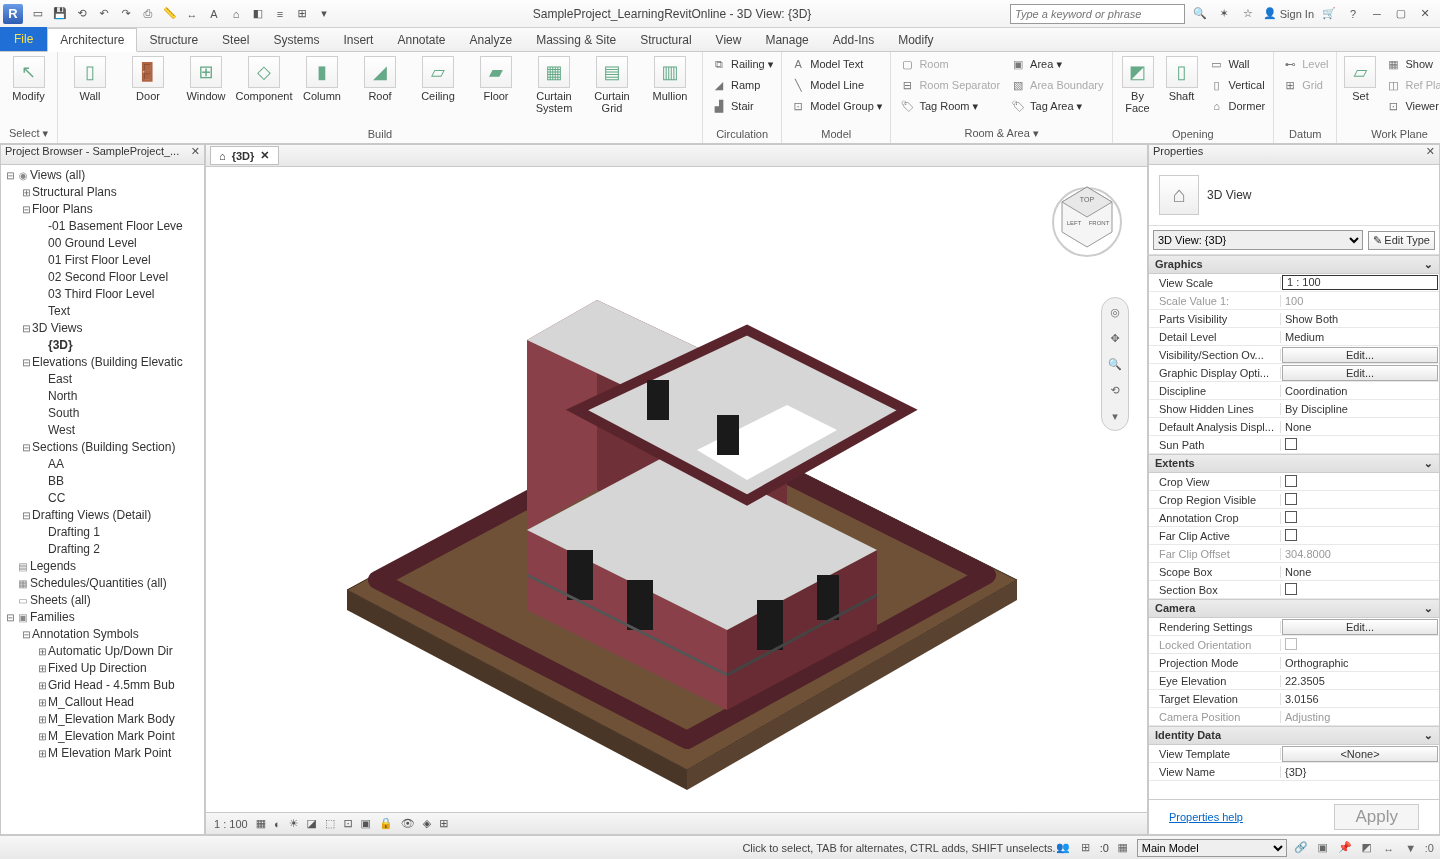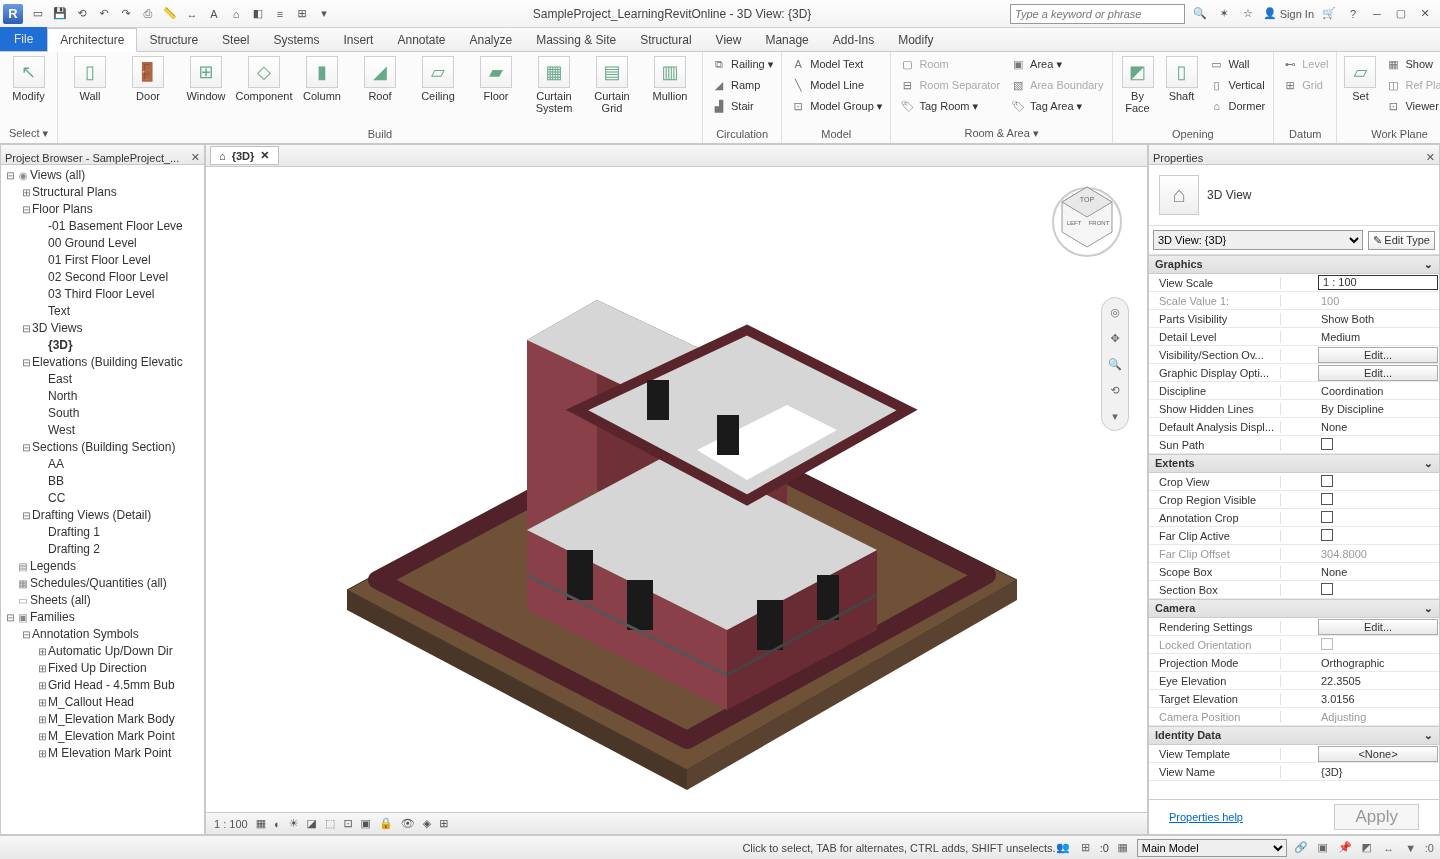--- a/index.html
+++ b/index.html
@@ -10,41 +10,41 @@
 .titlebar .logo { width: 20px; height: 20px; margin: 0 3px; background: linear-gradient(#6a9be8,#2d5db1); border-radius: 2px; display: flex; align-items: center; justify-content: center; color: #fff; font-weight: bold; font-size: 13px; }
 .qat { display: flex; align-items: center; gap: 2px; margin-left: 2px; }
 .qat-btn { width: 20px; height: 20px; display: flex; align-items: center; justify-content: center; color: #555; cursor: pointer; }
 .title-text { flex: 1; text-align: center; font-size: 12px; color: #444; }
 .search-box { width: 175px; height: 20px; border: 1px solid #999; background: #fff; font-style: italic; color: #888; padding: 0 4px; font-size: 11px; }
 .title-right { display: flex; align-items: center; gap: 6px; margin: 0 6px; }
 .title-right .ic { width: 18px; height: 18px; display:flex; align-items:center; justify-content:center; color:#555; cursor:pointer; }
 
 
 .menutabs { height: 24px; background: linear-gradient(#fbfbfb,#efefef); display: flex; align-items: flex-end; border-bottom: 1px solid #c9c9c9; }
-.file-tab { background: #1f6fd6; color: #e5e5e5; padding: 4px 14px; font-size: 12px; height: 24px; display:flex; align-items:center; }
+.file-tab { background: #1f6fd6; color: #fde047; padding: 4px 14px; font-size: 12px; height: 24px; display:flex; align-items:center; }
 .mtab { padding: 4px 12px; font-size: 12px; color: #444; cursor: pointer; }
 .mtab.active { background: #fff; border: 1px solid #c9c9c9; border-bottom: 1px solid #fff; margin-bottom: -1px; }
 
 
 .ribbon { height: 92px; background: #fbfbfb; display: flex; border-bottom: 1px solid #c9c9c9; }
 .rgroup { border-right: 1px solid #e0e0e0; padding: 2px 4px 0 4px; display: flex; flex-direction: column; }
 .rgroup-body { flex: 1; display: flex; align-items: flex-start; gap: 2px; }
 .rgroup-label { text-align: center; font-size: 11px; color: #555; padding: 2px 0 3px 0; }
 .rbtn-lg { width: 56px; display: flex; flex-direction: column; align-items: center; padding: 2px 0; cursor: pointer; }
 .rbtn-lg .ric { width: 32px; height: 32px; border: 1px solid #cfcfcf; background: linear-gradient(#fff,#f2f2f2); margin-bottom: 2px; display:flex; align-items:center; justify-content:center; color:#6a8; font-size:18px;}
 .rbtn-lg .rlbl { font-size: 11px; text-align: center; line-height: 12px; min-height: 24px; }
 .rcol { display: flex; flex-direction: column; gap: 1px; }
 .rbtn-sm { display: flex; align-items: center; gap: 4px; padding: 2px 4px; cursor: pointer; font-size: 11px; white-space: nowrap; }
 .rbtn-sm .sic { width: 16px; height: 16px; display:inline-flex; align-items:center; justify-content:center; color:#777; }
 .rbtn-sm.dis { color: #aaa; }
 
 
 .main { display: flex; height: 691px; }
 .panel { background: #f5f5f5; border: 1px solid #c9c9c9; display: flex; flex-direction: column; }
-.panel-hdr { height: 20px; background: linear-gradient(#f7f7f7,#e8e8e8); border-bottom: 1px solid #c9c9c9; display: flex; align-items: flex-end; padding: 0 4px; font-size: 11px; justify-content: space-between; }
+.panel-hdr { height: 20px; background: linear-gradient(#f7f7f7,#e8e8e8); border-bottom: 1px solid #c9c9c9; display: flex; align-items: flex-start; padding: 0 4px; font-size: 11px; justify-content: space-between; }
 .panel-hdr .x { cursor: pointer; color:#555; }
 
 
 .pbrowser { width: 205px; }
 .tree { flex:1; overflow:auto; background:#fff; font-size: 12px; line-height: 17px; padding: 2px 0; }
 .tnode { display:flex; align-items:center; white-space:nowrap; cursor:pointer; padding-right:4px;}
 .tnode .tw { display:inline-block; width:11px; text-align:center; color:#666; font-size:10px;}
 .tnode .tic { width:14px; display:inline-flex; justify-content:center; color:#888; font-size:10px;}
 .tnode.bold { font-weight: bold; }
 .ind1 { padding-left: 4px; } .ind2 { padding-left: 20px; } .ind3 { padding-left: 36px; }
@@ -64,21 +64,21 @@
 
 .props { width: 292px; }
 .props-body { flex:1; background:#fff; overflow:auto; display:flex; flex-direction:column;}
 .type-sel { display:flex; align-items:center; gap:8px; padding:10px; border-bottom:1px solid #ddd;}
 .type-sel .ts-ic { width:40px; height:40px; border:1px solid #ccc; background:linear-gradient(#fff,#eee); display:flex; align-items:center; justify-content:center; font-size:22px; color:#888;}
 .view-row { display:flex; align-items:center; padding:4px; gap:5px; border-bottom:1px solid #ddd;}
 .view-row select { flex:1; font-size:11px; height:20px; border:1px solid #999;}
 .edtype { font-size:11px; border:1px solid #999; background:linear-gradient(#fff,#eee); padding:2px 4px; cursor:pointer; display:flex; align-items:center; gap:2px;}
 .pgrid { flex:1; }
 .pcat { background:linear-gradient(#ececec,#dedede); padding:2px 6px; font-weight:bold; font-size:11px; display:flex; justify-content:space-between; border-top:1px solid #ccc; border-bottom:1px solid #ccc;}
-.prow { display:flex; border-bottom:1px solid #e8e8e8; font-size:11px; height:18px; align-items:center;gap:36px;}
+.prow { display:flex; border-bottom:1px solid #e8e8e8; font-size:11px; height:18px; align-items:center;}
 .prow .pk { width:132px; padding-left:10px; overflow:hidden; text-overflow:ellipsis; white-space:nowrap; border-right:1px solid #e0e0e0;}
 .prow .pv { flex:1; padding:0 4px; overflow:hidden; text-overflow:ellipsis; white-space:nowrap;}
 .prow .pv.btn { background:linear-gradient(#fff,#e8e8e8); border:1px solid #aaa; text-align:center; margin:1px; height:16px; line-height:14px; cursor:pointer;}
 .prow .pv.box { border:1px solid #333; margin:1px; height:15px;}
 .prow.dis { color:#999; }
 .prow .chk { width:12px; height:12px; border:1px solid #555; display:inline-block;}
 .props-foot { display:flex; justify-content:space-between; align-items:center; padding:4px 20px; border-top:1px solid #ccc;}
 .props-foot a { color:#0066cc; text-decoration:underline; font-size:11px; cursor:pointer;}
 .props-foot button { font-size:17px; padding:2px 20px; color:#999; border:1px solid #ccc; background:#f5f5f5;}
 

